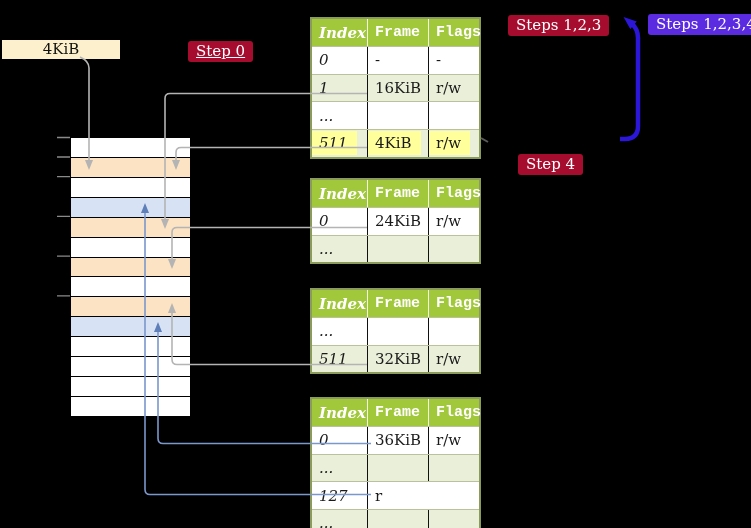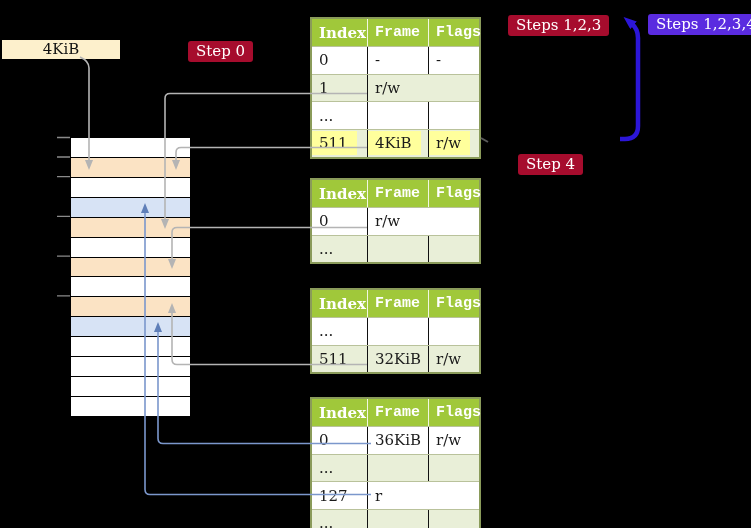--- a/index.html
+++ b/index.html
@@ -10,21 +10,21 @@
   
   .box4kib{position:absolute;left:2px;top:40px;width:118px;height:19px;
            background:var(--framebox);color:#111;font-size:15px;line-height:19px;
            text-align:center;}
 
   
   .badge{position:absolute;color:#fff;font-size:15px;line-height:17px;
          padding:2px 8px;border-radius:3px;white-space:nowrap;}
   .badge.red{background:var(--badgered);}
   .badge.blue{background:var(--badgeblue);}
-  .badge-step0{left:188px;top:41px;}
+  .badge-step0{left:188px;top:41px;text-decoration:underline;}
   .badge-steps123{left:508px;top:15px;}
   .badge-steps1234{left:648px;top:14px;}
   .badge-step4{left:518px;top:154px;}
 
   
   .memcol{position:absolute;left:70px;top:137px;width:119px;height:278px;
           border:1px solid #000;display:flex;flex-direction:column;background:#fff;}
   .mem-row{flex:1;border-bottom:1px solid #000;}
   .mem-row:last-child{border-bottom:none;}
   .mem-row.free{background:#fff;}
@@ -36,21 +36,21 @@
           background:#fff;box-sizing:border-box;font-size:15px;color:#1a1a1a;}
   .hrow{display:flex;background:var(--hdr);color:#fff;font-weight:bold;height:27px;}
   .hcell{display:flex;align-items:center;padding-left:7px;box-sizing:border-box;}
   .hcell+.hcell{border-left:1px solid rgba(255,255,255,.85);font-family:Liberation Mono, monospace;}
   .brow{display:flex;height:26.7px;background:#fff;}
   .brow.alt{background:var(--rowalt);}
   .bcell{display:flex;align-items:center;padding-left:7px;box-sizing:border-box;
          overflow:hidden;}
   .bcell+.bcell{border-left:1px solid #111;}
   .brow{border-top:1px solid #b9c29b;}
-  .c0{width:55px;}.c1{width:61px;}.c2{width:51px;}
+  .c0{width:55px;font-style:italic;}.c1{width:61px;}.c2{width:51px;}
   .bcell.hlc{padding-left:0;}
   .hlbox{background:var(--hl);padding:3px 9px 3px 7px;}
 
   
   svg.overlay{position:absolute;left:0;top:0;pointer-events:none;}
   .ln-gray{stroke:var(--cgray);stroke-width:1.6;fill:none;}
   .ln-blue{stroke:var(--cblue);stroke-width:1.6;fill:none;}
   .ln-deep{stroke:var(--cdeep);stroke-width:4.5;fill:none;}
   .ln-stub{stroke:#5a5a5a;stroke-width:2;fill:none;}
   .ln-tick{stroke:#8a8a8a;stroke-width:1.3;fill:none;}
@@ -96,20 +96,21 @@
           <div class="hcell c1">Frame</div>
           <div class="hcell c2">Flags</div>
         </div>
         <div class="brow">
           <div class="bcell c0">0</div>
           <div class="bcell c1">-</div>
           <div class="bcell c2">-</div>
         </div>
         <div class="brow alt">
           <div class="bcell c0">1</div>
+          <div class="bcell c1">16KiB</div>
           <div class="bcell c2">r/w</div>
         </div>
         <div class="brow">
           <div class="bcell c0">...</div>
           <div class="bcell c1"></div>
           <div class="bcell c2"></div>
         </div>
         <div class="brow alt">
           <div class="bcell c0 hlc">
             <span class="hlbox">511</span>
@@ -123,20 +124,21 @@
         </div>
       </div>
       <div class="ptable" style="top: 178px;">
         <div class="hrow">
           <div class="hcell c0">Index</div>
           <div class="hcell c1">Frame</div>
           <div class="hcell c2">Flags</div>
         </div>
         <div class="brow">
           <div class="bcell c0">0</div>
+          <div class="bcell c1">24KiB</div>
           <div class="bcell c2">r/w</div>
         </div>
         <div class="brow alt">
           <div class="bcell c0">...</div>
           <div class="bcell c1"></div>
           <div class="bcell c2"></div>
         </div>
       </div>
       <div class="ptable" style="top: 288px;">
         <div class="hrow">

